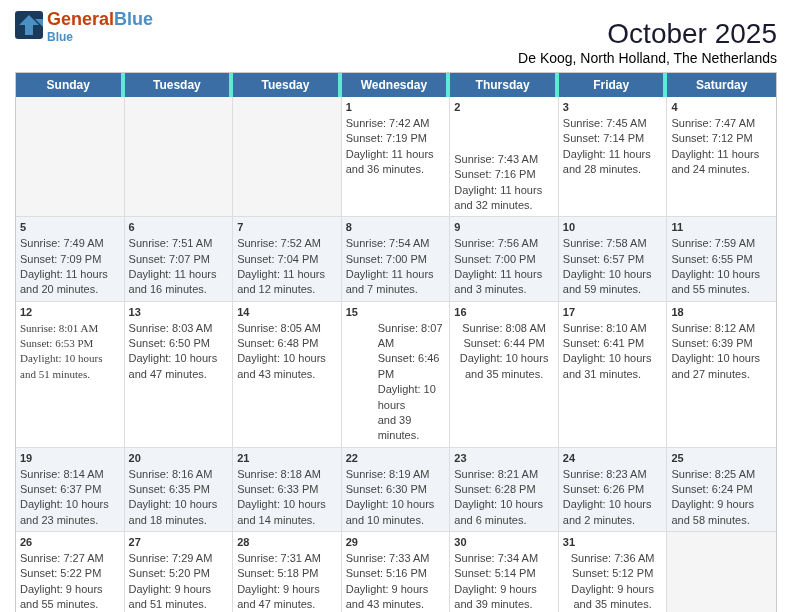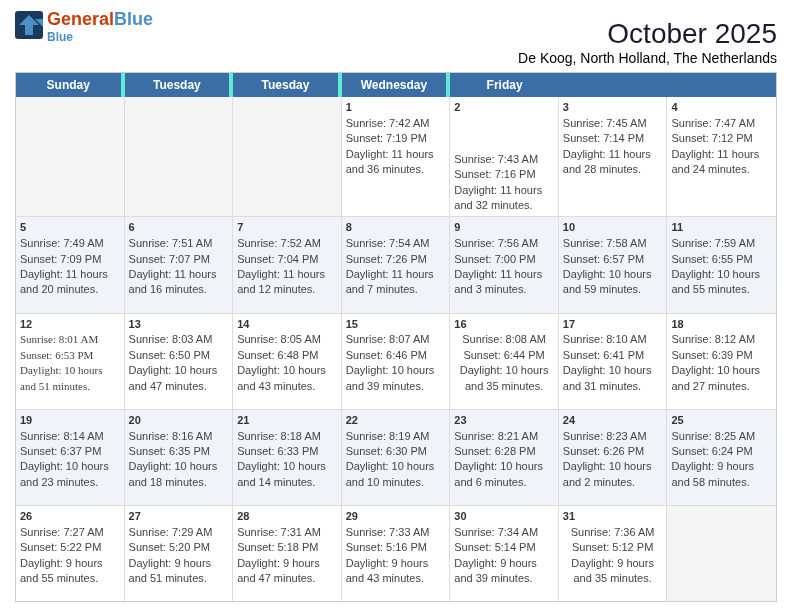--- a/index.html
+++ b/index.html
@@ -147,21 +147,23 @@
       <div class="sub-title">De Koog, North Holland, The Netherlands</div>
     </div>
   </div>
 
   <div class="calendar">
     <div class="cal-header-row">
       <div class="cal-header-cell">Sunday</div>
       <div class="cal-header-cell">Tuesday</div>
       <div class="cal-header-cell">Tuesday</div>
       <div class="cal-header-cell">Wednesday</div>
+      <div class="cal-header-cell">Thursday</div>
       <div class="cal-header-cell">Friday</div>
+      <div class="cal-header-cell">Saturday</div>
     </div>
     <div class="cal-body" id="cal-body">
     <div class="cal-row">
           <div class="cal-cell empty"></div>
           <div class="cal-cell empty"></div>
           <div class="cal-cell empty"></div>
           <div class="cal-cell">
             <span class="day-num">1</span>
             <div class="cell-text" style="white-space: pre-line;">Sunrise: 7:42 AM
 Sunset: 7:19 PM
@@ -208,21 +210,21 @@
           <div class="cal-cell">
             <span class="day-num">7</span>
             <div class="cell-text" style="white-space: pre-line;">Sunrise: 7:52 AM
 Sunset: 7:04 PM
 Daylight: 11 hours
 and 12 minutes.</div>
           </div>
           <div class="cal-cell">
             <span class="day-num">8</span>
             <div class="cell-text" style="white-space: pre-line;">Sunrise: 7:54 AM
-Sunset: 7:26 PM
+Sunset: 7:00 PM
 Daylight: 11 hours
 and 7 minutes.</div>
           </div>
           <div class="cal-cell">
             <span class="day-num">9</span>
             <div class="cell-text" style="white-space: pre-line;">Sunrise: 7:56 AM
 Sunset: 7:00 PM
 Daylight: 11 hours
 and 3 minutes.</div>
           </div>
@@ -258,21 +260,21 @@
           </div>
           <div class="cal-cell">
             <span class="day-num">14</span>
             <div class="cell-text" style="white-space: pre-line;">Sunrise: 8:05 AM
 Sunset: 6:48 PM
 Daylight: 10 hours
 and 43 minutes.</div>
           </div>
           <div class="cal-cell">
             <span class="day-num">15</span>
-            <div class="cell-text" style="white-space: pre-line;">Sunrise: 8:07 AM
+            <div class="cell-text" style="white-space: pre-line; margin-left: 32px;">Sunrise: 8:07 AM
 Sunset: 6:46 PM
 Daylight: 10 hours
 and 39 minutes.</div>
           </div>
           <div class="cal-cell">
             <span class="day-num">16</span>
             <div class="cell-text" style="white-space: pre-line; text-align: center;">Sunrise: 8:08 AM
 Sunset: 6:44 PM
 Daylight: 10 hours
 and 35 minutes.</div>

